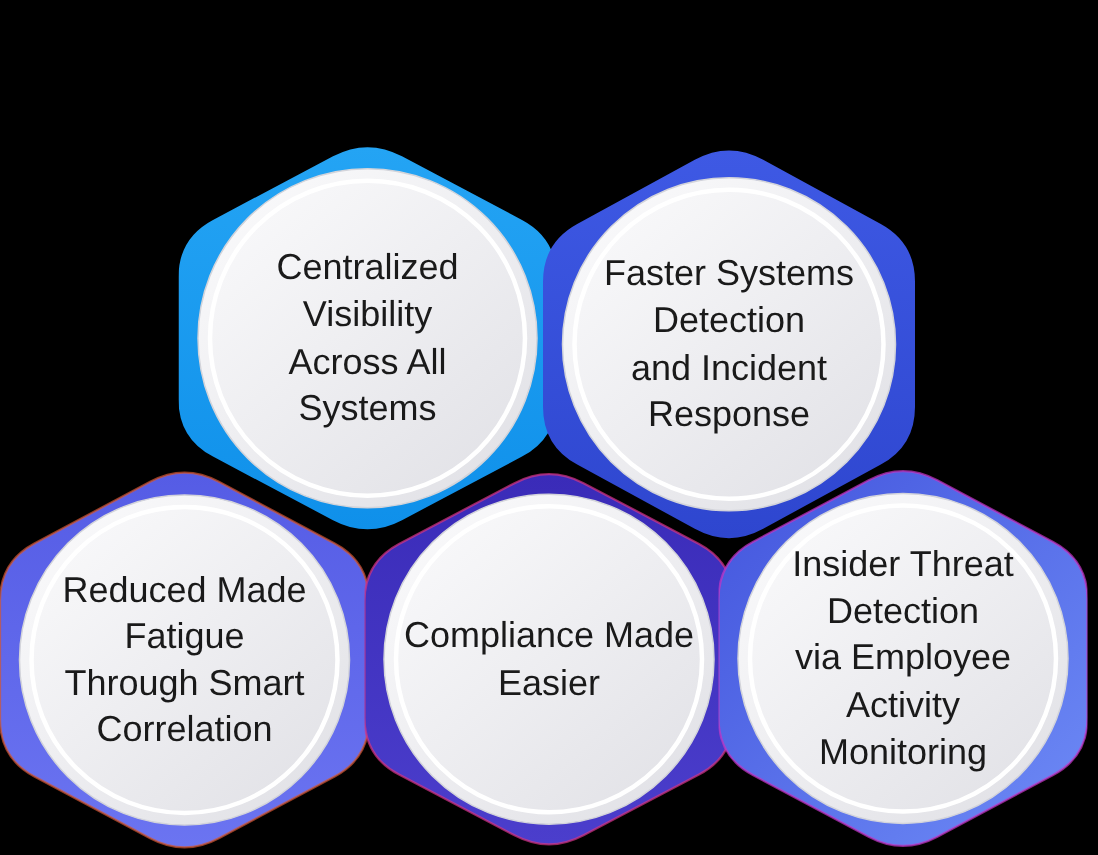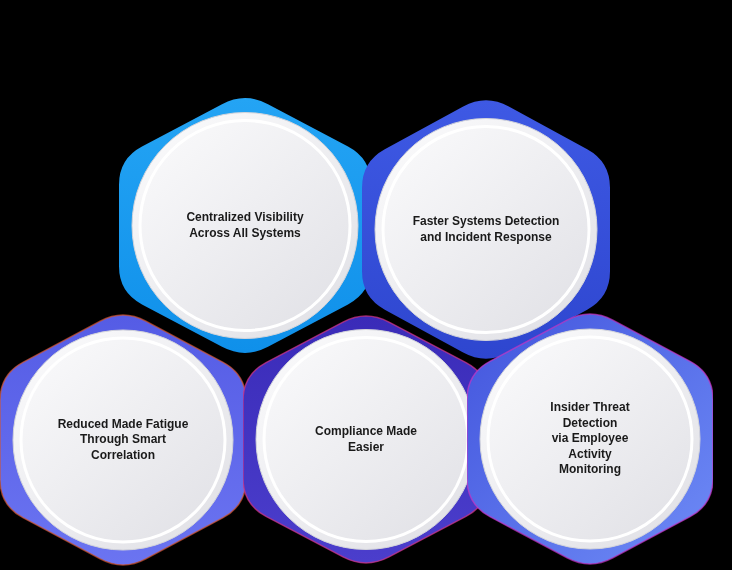--- a/index.html
+++ b/index.html
@@ -22,22 +22,22 @@
     display: block;
   }
   .hex-label {
     position: absolute;
     inset: 0;
     display: flex;
     align-items: center;
     justify-content: center;
     text-align: center;
     white-space: pre-line;
-    font-size: 12px;
-    font-weight: bold;
+    font-size: 24px;
+    font-weight: normal;
     line-height: 1.3;
     color: #1a1a1a;
     padding: 0 24px;
     pointer-events: none;
   }
   .disc-ring {
     fill: none;
     stroke-width: 3;
   }
 </style>
@@ -109,21 +109,21 @@
   <div class="hex" style="left:243px; top:310px;">
     <svg width="246" height="259" viewBox="0 0 246 259">
       <path class="hex-path" fill="url(#hg3)" stroke-width="1.5" stroke-opacity="0.7" stroke="#D63485" d="M100.0,12.1Q123.0,0.0 146.0,12.1L223.0,52.6Q246.0,64.8 246.0,90.8L246.0,168.3Q246.0,194.3 223.0,206.4L146.0,246.9Q123.0,259.0 100.0,246.9L23.0,206.4Q0.0,194.3 0.0,168.3L0.0,90.8Q0.0,64.8 23.0,52.6Z"></path>
       <circle class="disc" fill="url(#discGrad)" stroke-width="1" stroke="#D3D4DA" cx="123" cy="129.5" r="110"></circle>
       <circle class="disc-ring" stroke="#FFFFFF" cx="123" cy="129.5" r="102"></circle>
     </svg>
     <div class="hex-label">Compliance Made
 Easier</div>
   </div>
 
-  <div class="hex" style="left:467px; top:308px;">
+  <div class="hex" style="left:479px; top:308px;">
     <svg width="246" height="262" viewBox="0 0 246 262">
       <path class="hex-path" fill="url(#hg4)" stroke-width="1.5" stroke-opacity="0.7" stroke="#C435C4" d="M100.1,12.2Q123.0,0.0 145.9,12.2L223.1,53.3Q246.0,65.5 246.0,91.5L246.0,170.5Q246.0,196.5 223.1,208.7L145.9,249.8Q123.0,262.0 100.1,249.8L22.9,208.7Q0.0,196.5 0.0,170.5L0.0,91.5Q0.0,65.5 22.9,53.3Z"></path>
       <circle class="disc" fill="url(#discGrad)" stroke-width="1" stroke="#D3D4DA" cx="123" cy="131" r="110"></circle>
       <circle class="disc-ring" stroke="#FFFFFF" cx="123" cy="131" r="102"></circle>
     </svg>
     <div class="hex-label">Insider Threat
 Detection
 via Employee
 Activity
 Monitoring</div>

